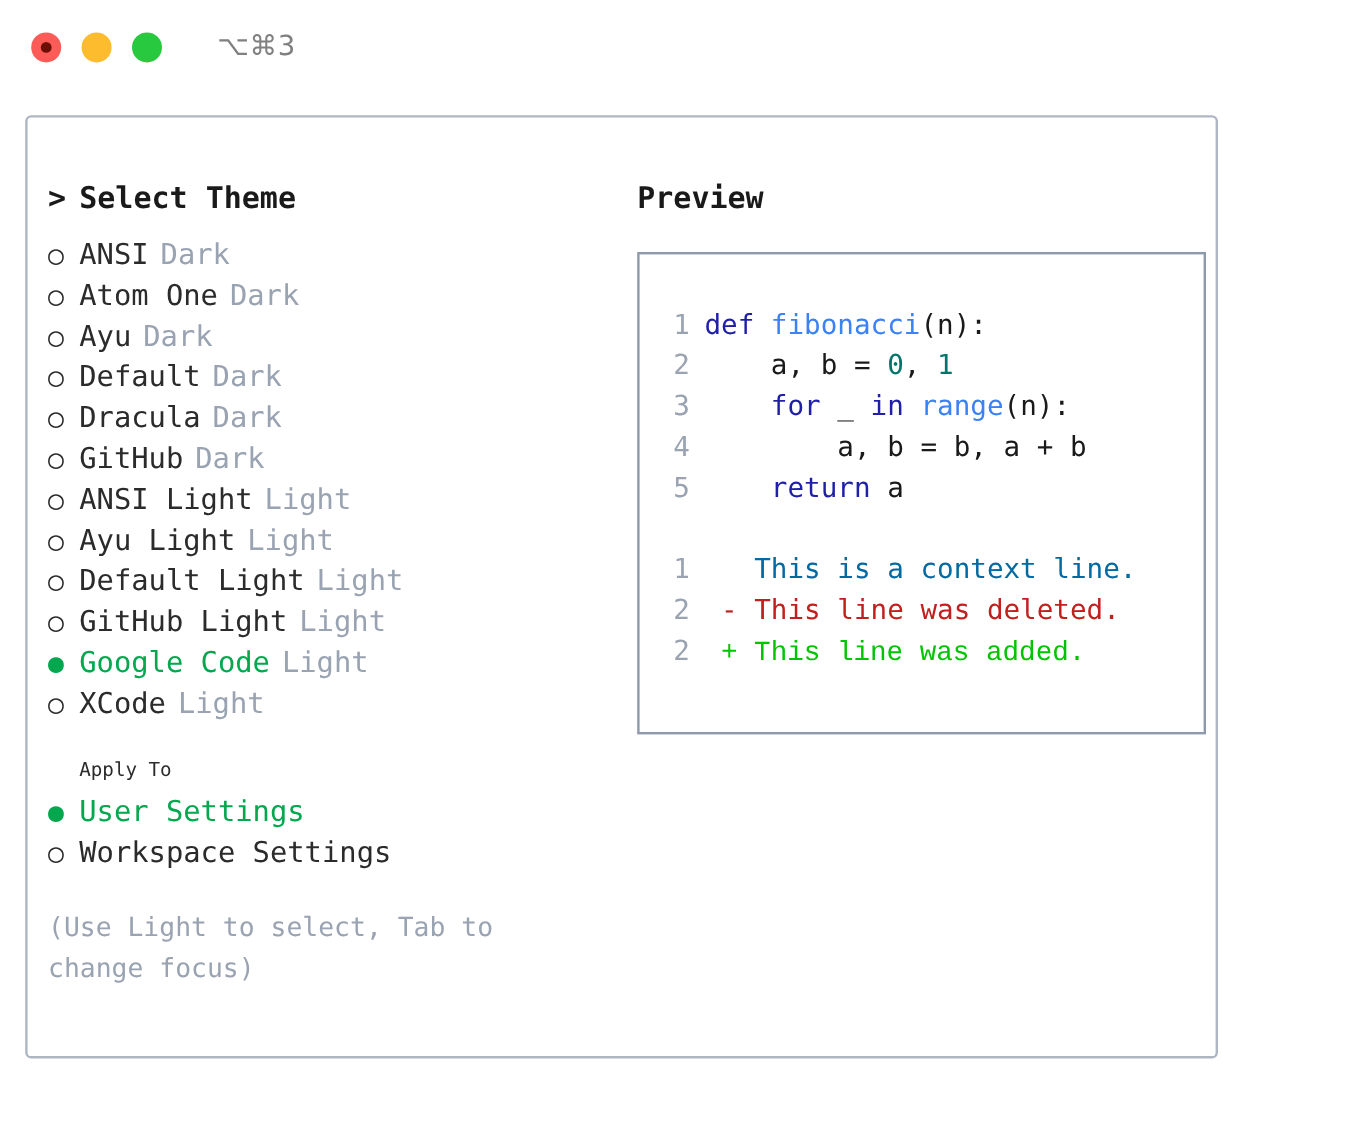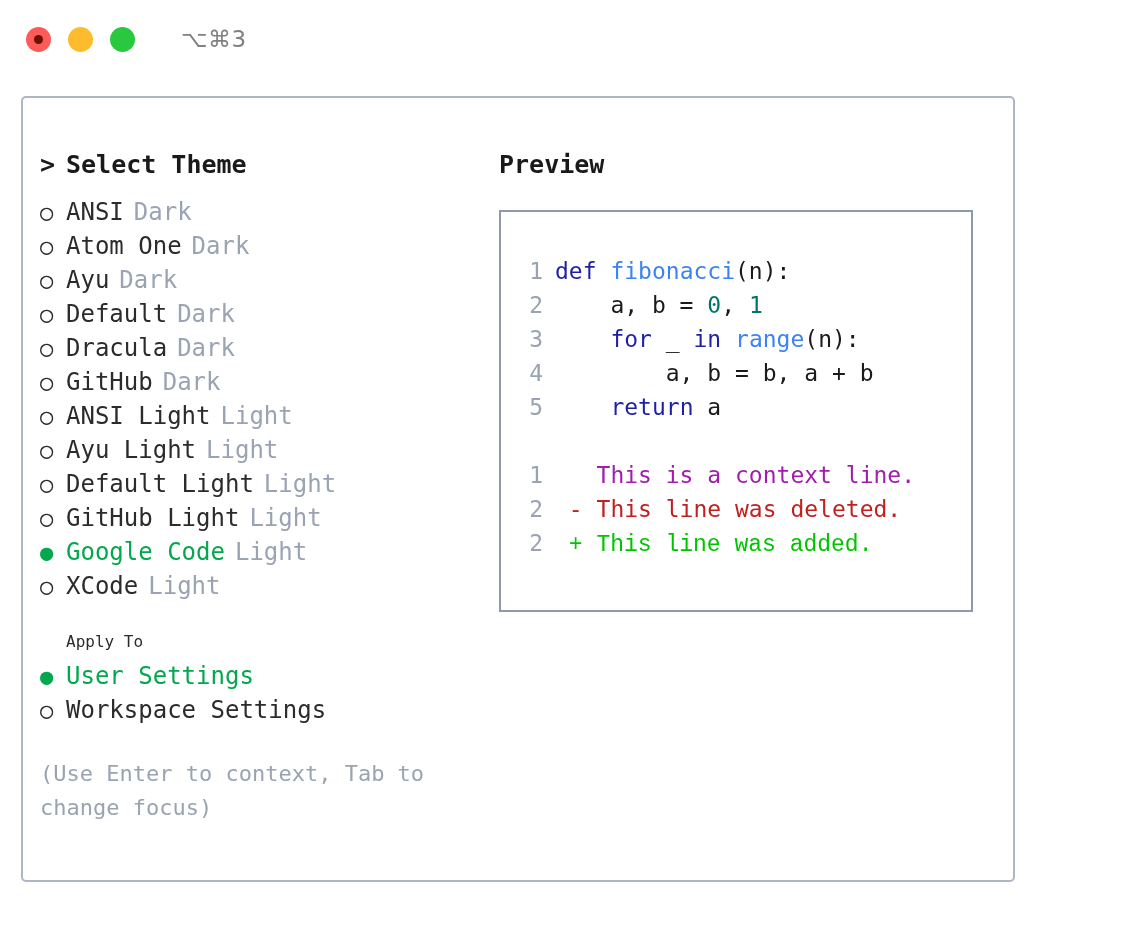--- a/index.html
+++ b/index.html
@@ -160,21 +160,21 @@
     font-size: 22px;
     line-height: 34px;
     color: #9aa3b2;
     width: 410px;
     white-space: normal;
   }
 
   
   .right-col {
     position: absolute;
-    left: 476px;
+    left: 508px;
     top: 49px;
     width: 490px;
   }
   .preview-title {
     font-size: 25px;
     line-height: 36px;
     font-weight: bold;
     color: #1a1a1a;
   }
   .preview-box {
@@ -205,21 +205,21 @@
   }
   .code-body { white-space: pre; }
 
   .tok-kw   { color: #1f1fa8; }
   .tok-fn   { color: #3b82f6; }
   .tok-num  { color: #00756b; }
   .tok-pl   { color: #1a1a1a; }
 
   .blank-line { height: 34px; }
 
-  .diff-ctx  { color: #a21caf; text-align: right; }
+  .diff-ctx  { color: #0369a1; text-align: right; }
   .diff-del  { color: #c21f1f; }
   .diff-add  { color: #00c400; font-family: Liberation Mono, monospace; }
 </style>
 </head>
 <body>
 
 <div class="window">
 
   <div class="titlebar">
     <div class="traffic-lights">
@@ -314,21 +314,21 @@
             <div class="row selected">
               <span class="marker filled">●</span>
               <span class="label">User Settings</span>
             </div>
             <div class="row">
               <span class="marker">○</span>
               <span class="label">Workspace Settings</span>
             </div>
           </div>
 
-        <div class="hint">(Use Enter to context, Tab to change focus)</div>
+        <div class="hint">(Use Light to select, Tab to change focus)</div>
       </div>
 
       <div class="right-col">
         <div class="preview-title">Preview</div>
 
         <div class="preview-box">
           <div id="code-sample">
               <div class="code-line"><span class="ln">1</span><span class="code-body"><span class="tok-kw">def </span><span class="tok-fn">fibonacci</span><span class="tok-pl">(n):</span></span></div>
               <div class="code-line"><span class="ln">2</span><span class="code-body"><span class="tok-pl">    a, b = </span><span class="tok-num">0</span><span class="tok-pl">, </span><span class="tok-num">1</span></span></div>
               <div class="code-line"><span class="ln">3</span><span class="code-body"><span class="tok-pl">    </span><span class="tok-kw">for</span><span class="tok-pl"> _ </span><span class="tok-kw">in</span><span class="tok-pl"> </span><span class="tok-fn">range</span><span class="tok-pl">(n):</span></span></div>

